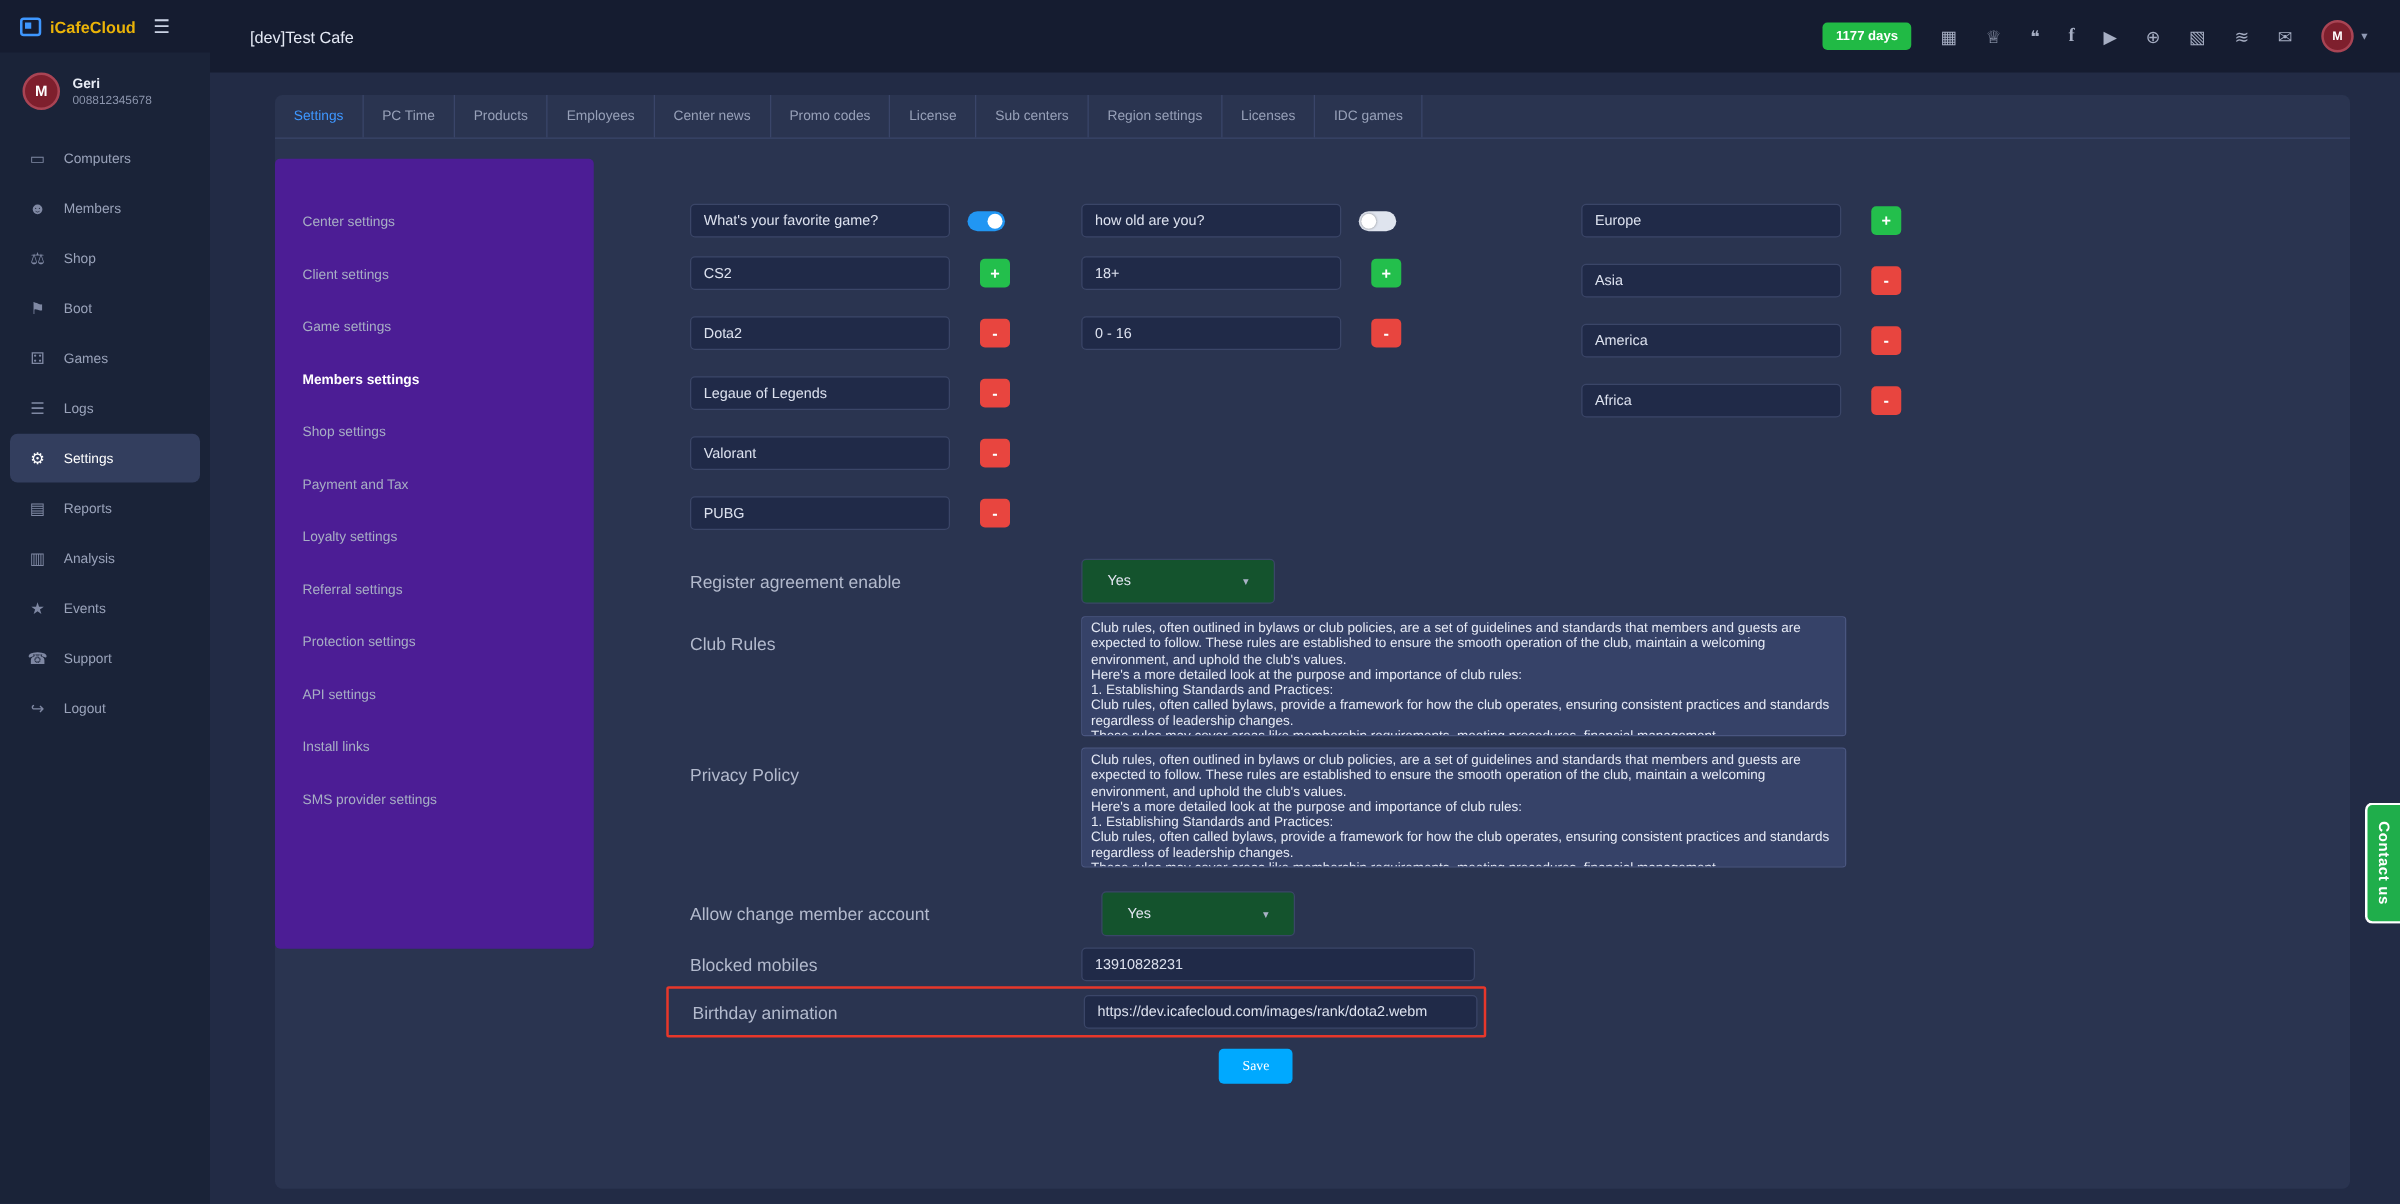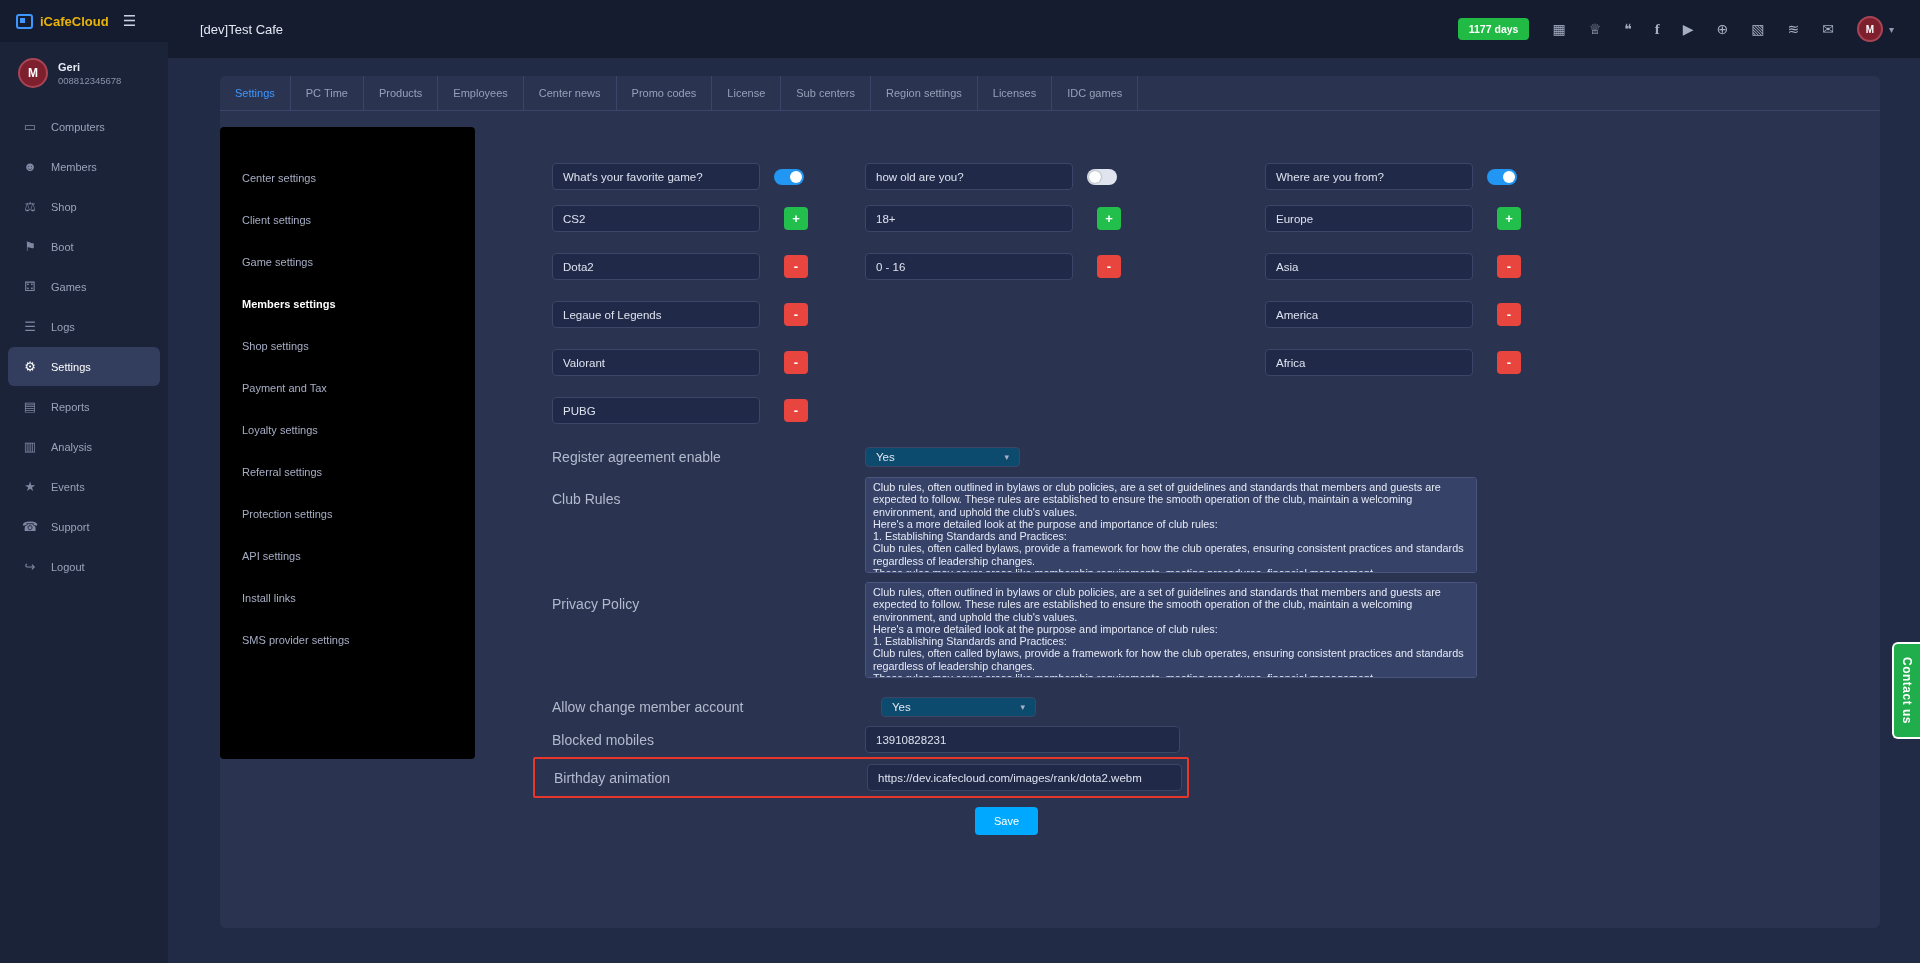--- a/index.html
+++ b/index.html
@@ -41,21 +41,21 @@
   .avatar.small { width:26px; height:26px; font-size:10px; }
   .user-menu { display:flex; align-items:center; gap:6px; cursor:pointer; }
   .chev-down { color:#8f99b3; font-size:10px; }
 
   .content { flex:1; padding:18px 40px 0 52px; }
   .panel { background:#2a3450; border-radius:6px; min-height:852px; }
   .tabbar { display:flex; border-bottom:1px solid #3a4569; }
   .tab { padding:11px 15px; font-size:11px; color:#97a0b8; border-right:1px solid #3a4569; cursor:pointer; white-space:nowrap; }
   .tab.active { color:#3e97ff; }
   .panel-body { display:flex; padding:16px 24px 24px 0; }
-  .submenu { width:255px; background:#000000; border-radius:4px; padding:30px 0 26px; flex-shrink:0; height:632px; }
+  .submenu { width:255px; background:#4c1d95; border-radius:4px; padding:30px 0 26px; flex-shrink:0; height:632px; }
   .submenu-item { padding:15px 22px; font-size:11px; color:#a7aec4; cursor:pointer; }
   .submenu-item.active { color:#fff; font-weight:bold; }
 
   
   .form { margin-left:77px; padding-top:36px; padding-bottom:60px; flex:1; min-width:0; }
   .qcols { display:flex; }
   .qcol { width:313px; flex-shrink:0; }
   .qcol.c2 { width:400px; }
   .qrow { display:flex; align-items:center; gap:14px; margin-bottom:15px; }
   .opt-row { display:flex; align-items:center; gap:24px; margin-bottom:21px; }
@@ -70,29 +70,29 @@
   .toggle .knob { position:absolute; top:2px; width:12px; height:12px; border-radius:50%; background:#fff; }
   .toggle.on .knob { right:2px; }
   .toggle.off .knob { left:2px; box-shadow:0 0 2px rgba(0,0,0,.45); }
 
   .frow { display:flex; align-items:center; margin-top:10px; }
   .frow .flabel { width:313px; font-size:14px; color:#b3bacd; flex-shrink:0; }
   .frow.top { align-items:flex-start; }
   .frow.top .flabel { margin-top:14px; }
   .mt2 { margin-top:2px; } .mt9 { margin-top:9px; } .mt19 { margin-top:19px;gap:16px; } .mt4 { margin-top:4px; }
 
-  .select { width:155px; height:20px; background:#0c4a6e; border:1px solid #3b4668; border-radius:4px; display:flex; align-items:center; padding:0 10px; font-size:11.5px; color:#e2e6f1; cursor:pointer; }
+  .select { width:155px; height:36px; background:#14532d; border:1px solid #3b4668; border-radius:4px; display:flex; align-items:center; padding:0 20px; font-size:11.5px; color:#e2e6f1; cursor:pointer; }
   .select .chev { margin-left:auto; font-size:9px; color:#aab2c6; }
 
   .textarea { width:612px; height:96px; background:#364268; border:1px solid #4a5680; border-radius:3px; color:#e6eaf5; font-size:10.8px; line-height:1.14; padding:3px 7px; resize:none; font-family:inherit; outline:none; display:block; }
 
   .highlight-box { border:2px solid #e8372a; border-radius:2px; margin-left:-19px; padding:5px 5px 5px 19px; width:fit-content; }
   .highlight-box .frow { margin-top:0; }
 
-  .save-btn { margin-left:423px; margin-top:9px; background:#00a9ff; color:#fff; border:none; border-radius:4px; font-size:11px; padding:8px 19px; cursor:pointer; font-family:Liberation Sans, sans-serif; }
+  .save-btn { margin-left:423px; margin-top:9px; background:#00a9ff; color:#fff; border:none; border-radius:4px; font-size:11px; padding:8px 19px; cursor:pointer; font-family:Liberation Serif, serif; }
 
   .contact-us { position:fixed; right:0; top:642px; background:#1fae4b; color:#fff; writing-mode:vertical-rl; font-size:12px; font-weight:bold; padding:13px 6px; border:2px solid #fff; border-right:none; border-radius:6px 0 0 6px; letter-spacing:.5px; cursor:pointer; }
 </style>
 </head>
 <body>
 
 <div class="app">
 
   <aside class="sidebar">
     <div class="brand-row">
@@ -258,26 +258,20 @@
                   <input class="input" value="18+" style="">
                   <button class="sq add">+</button>
                 </div>
                 <div class="opt-row">
                   <input class="input" value="0 - 16" style="">
                   <button class="sq rem">-</button>
                 </div>
               </div>
 
               <div class="qcol">
-                <div class="qrow">
-                  <input class="input" value="Where are you from?" style="">
-                  <span class="toggle on">
-                      <span class="knob"></span>
-                    </span>
-                </div>
                 <div class="opt-row">
                   <input class="input" value="Europe" style="">
                   <button class="sq add">+</button>
                 </div>
                 <div class="opt-row">
                   <input class="input" value="Asia" style="">
                   <button class="sq rem">-</button>
                 </div>
                 <div class="opt-row">
                   <input class="input" value="America" style="">

